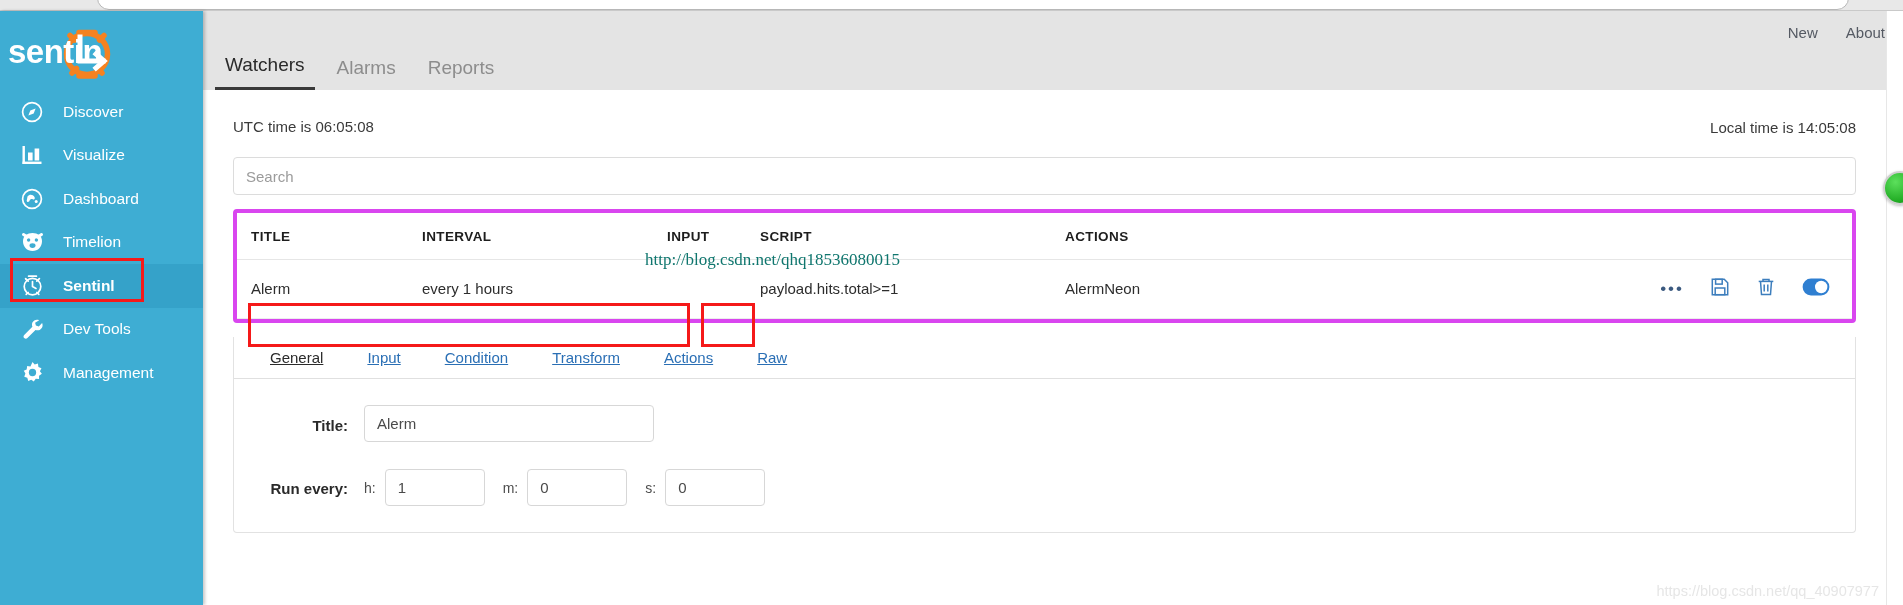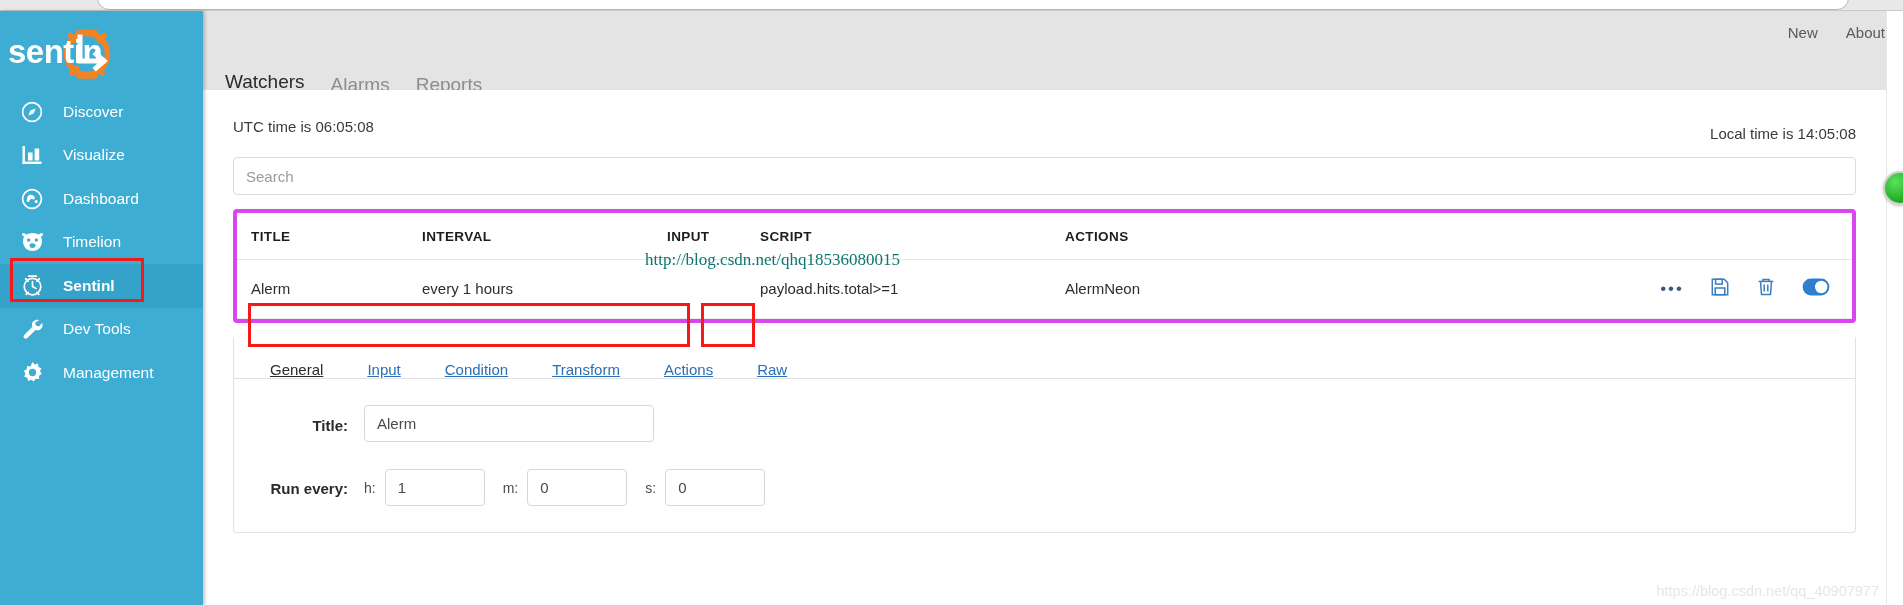--- a/index.html
+++ b/index.html
@@ -77,22 +77,22 @@
     background: #e4e4e4;
     border-bottom: 1px solid #d3d3d3;
   }
   #topbar-right {
     position: absolute; right: 18px; top: 13px;
     display: flex; gap: 28px;
     font-size: 15px; color: #555a63;
   }
   #topbar-right span { cursor: pointer; }
   #apptabs {
-    position: absolute; left: 12px; bottom: 0;
-    display: flex; align-items: flex-end; gap: 6px;
+    position: absolute; left: 12px; bottom: 17px;
+    display: flex; align-items: flex-end; gap: 12px;
   }
   .apptab {
     font-size: 19px;
     color: #8d8d8d;
     padding: 6px 10px 11px 10px;
     cursor: pointer;
   }
   .apptab.active {
     color: #2a2a2a;
     border-bottom: 3px solid #3a3a3a;
@@ -106,21 +106,21 @@
     overflow: hidden;
   }
   #timerow {
     position: relative;
     margin: 28px 30px 0 30px;
     height: 26px;
     font-size: 15px;
     color: #3a3a3a;
   }
   #utc-time { position: absolute; left: 0; top: 0; }
-  #local-time { position: absolute; right: 0; top: 7px; }
+  #local-time { position: absolute; right: 0; top: 1px; }
 
   #search-wrap { margin: 13px 30px 0 30px; }
   #search-input {
     width: 100%; height: 38px;
     border: 1px solid #dcdcdc;
     border-radius: 4px;
     padding: 14px 12px;
     font-size: 15px;
     color: #333;
     font-family: "Liberation Sans", sans-serif;
@@ -173,21 +173,21 @@
   #editor {
     margin: 14px 30px 0 30px;
     border: 1px solid #e2e2e2;
     border-top: none;
     border-radius: 0 0 4px 4px;
     background: #fff;
     position: relative;
   }
   #editor-tabs {
     display: flex;
-    align-items: flex-end;
+    align-items: center;
     border-bottom: 1px solid #e0e0e0;
     padding-left: 20px;
     height: 42px;
   }
   .etab {
     font-size: 15px;
     color: #2a6fb5;
     text-decoration: underline;
     cursor: pointer;
     padding: 0 22px;

